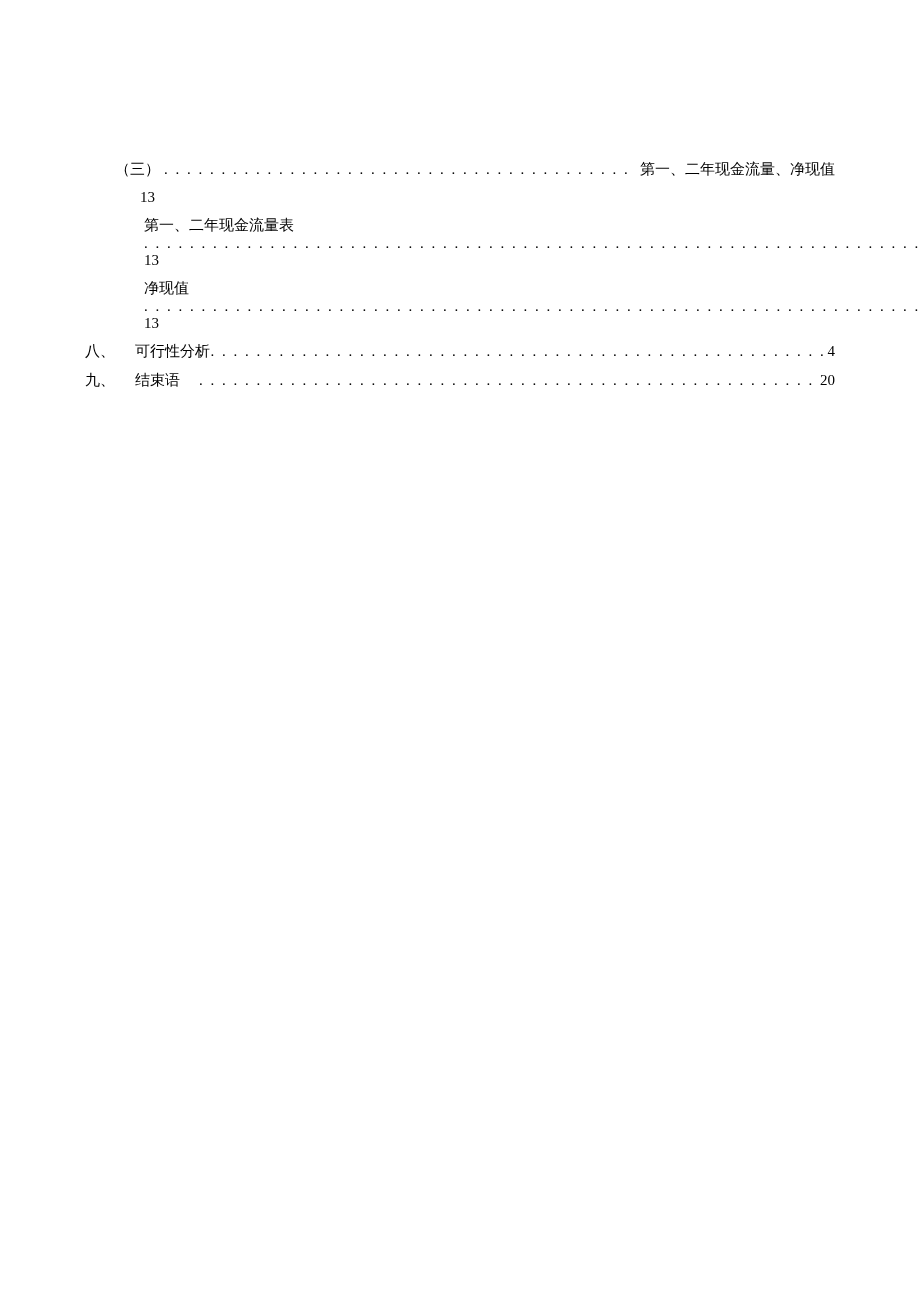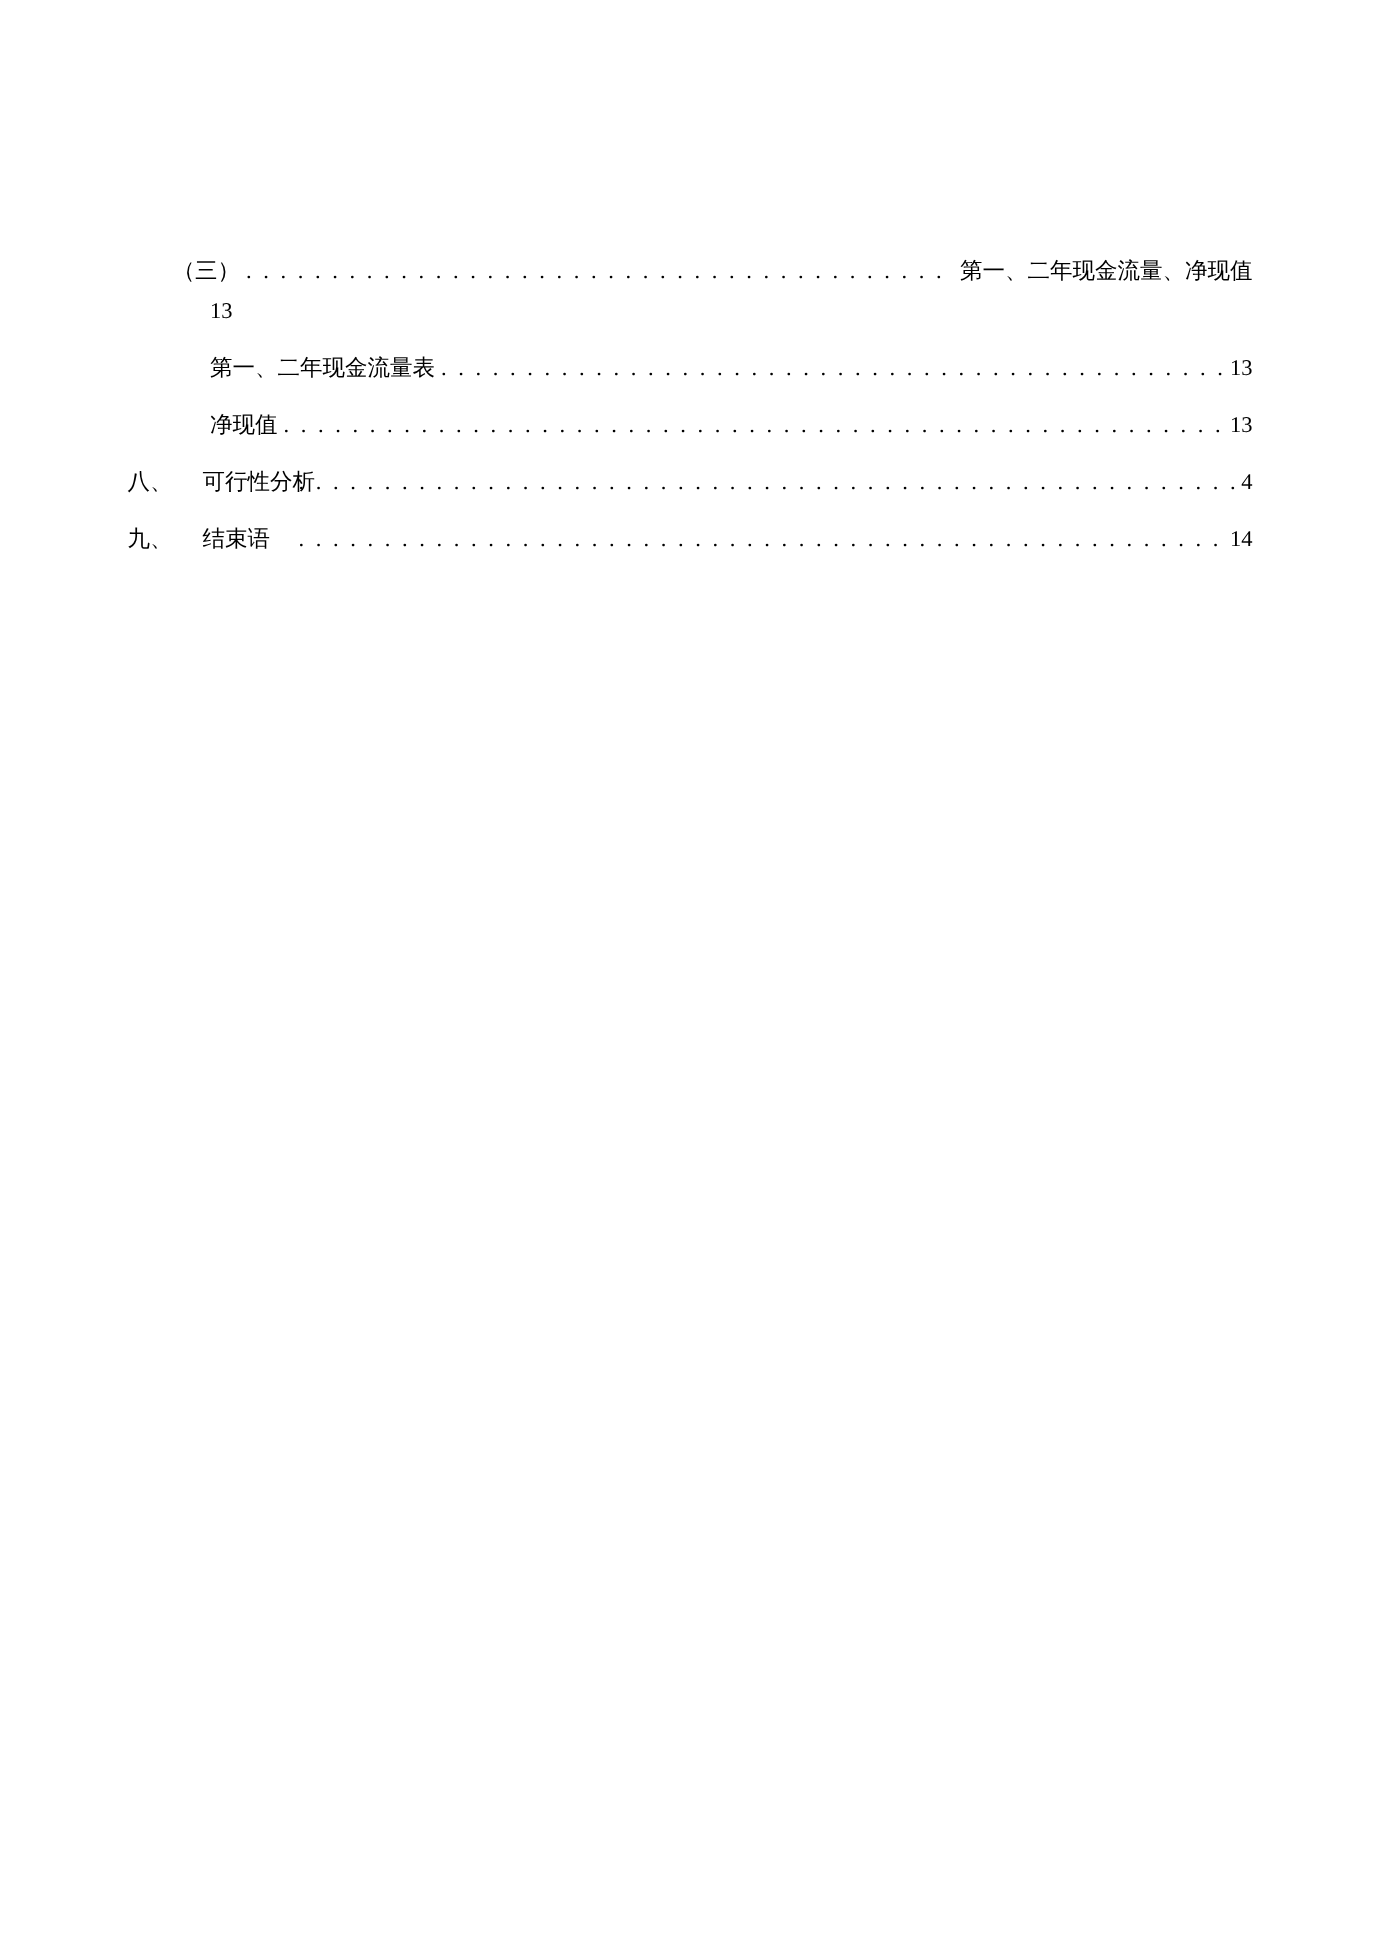--- a/index.html
+++ b/index.html
@@ -25,28 +25,27 @@
       flex: 1;
       overflow: hidden;
       letter-spacing: 2px;
       margin: 0 4px;
     }
     .toc-leader::after {
       content: ". . . . . . . . . . . . . . . . . . . . . . . . . . . . . . . . . . . . . . . . . . . . . . . . . . . . . . . . . . . . . . . . . . . . . . . . . . . . . . . . . . . . . . . . . . . . . . . . . . . . . . . . . . . . . . . . . . . . . . . . . . . . . . . . . . . . . . . . . . . . .";
     }
     .toc-right {
       flex-shrink: 0;
-      margin-top: 11px;
     }
     .toc-continuation {
       padding-left: 55px;
       margin-bottom: 10px;
     }
     .indent-1 { padding-left: 30px; }
-    .indent-2 { padding-left: 55px; }
+    .indent-2 { padding-left: 55px; flex-direction: column; }
     .top-marker {
       flex-shrink: 0;
       width: 50px;
     }
     .top-label {
       flex-shrink: 0;
       width: 60px;
     }
   </style>
 </head>
@@ -79,16 +78,16 @@
     <span class="top-marker">八、</span>
     <span class="top-label">可行性分析</span>
     <span class="toc-leader"></span>
     <span class="toc-right">4</span>
   </div>
 
   <div class="toc-entry">
     <span class="top-marker">九、</span>
     <span class="top-label">结束语</span>
     <span class="toc-leader"></span>
-    <span class="toc-right">14</span>
+    <span class="toc-right">20</span>
   </div>
 
 </div>
 
 </body></html>

